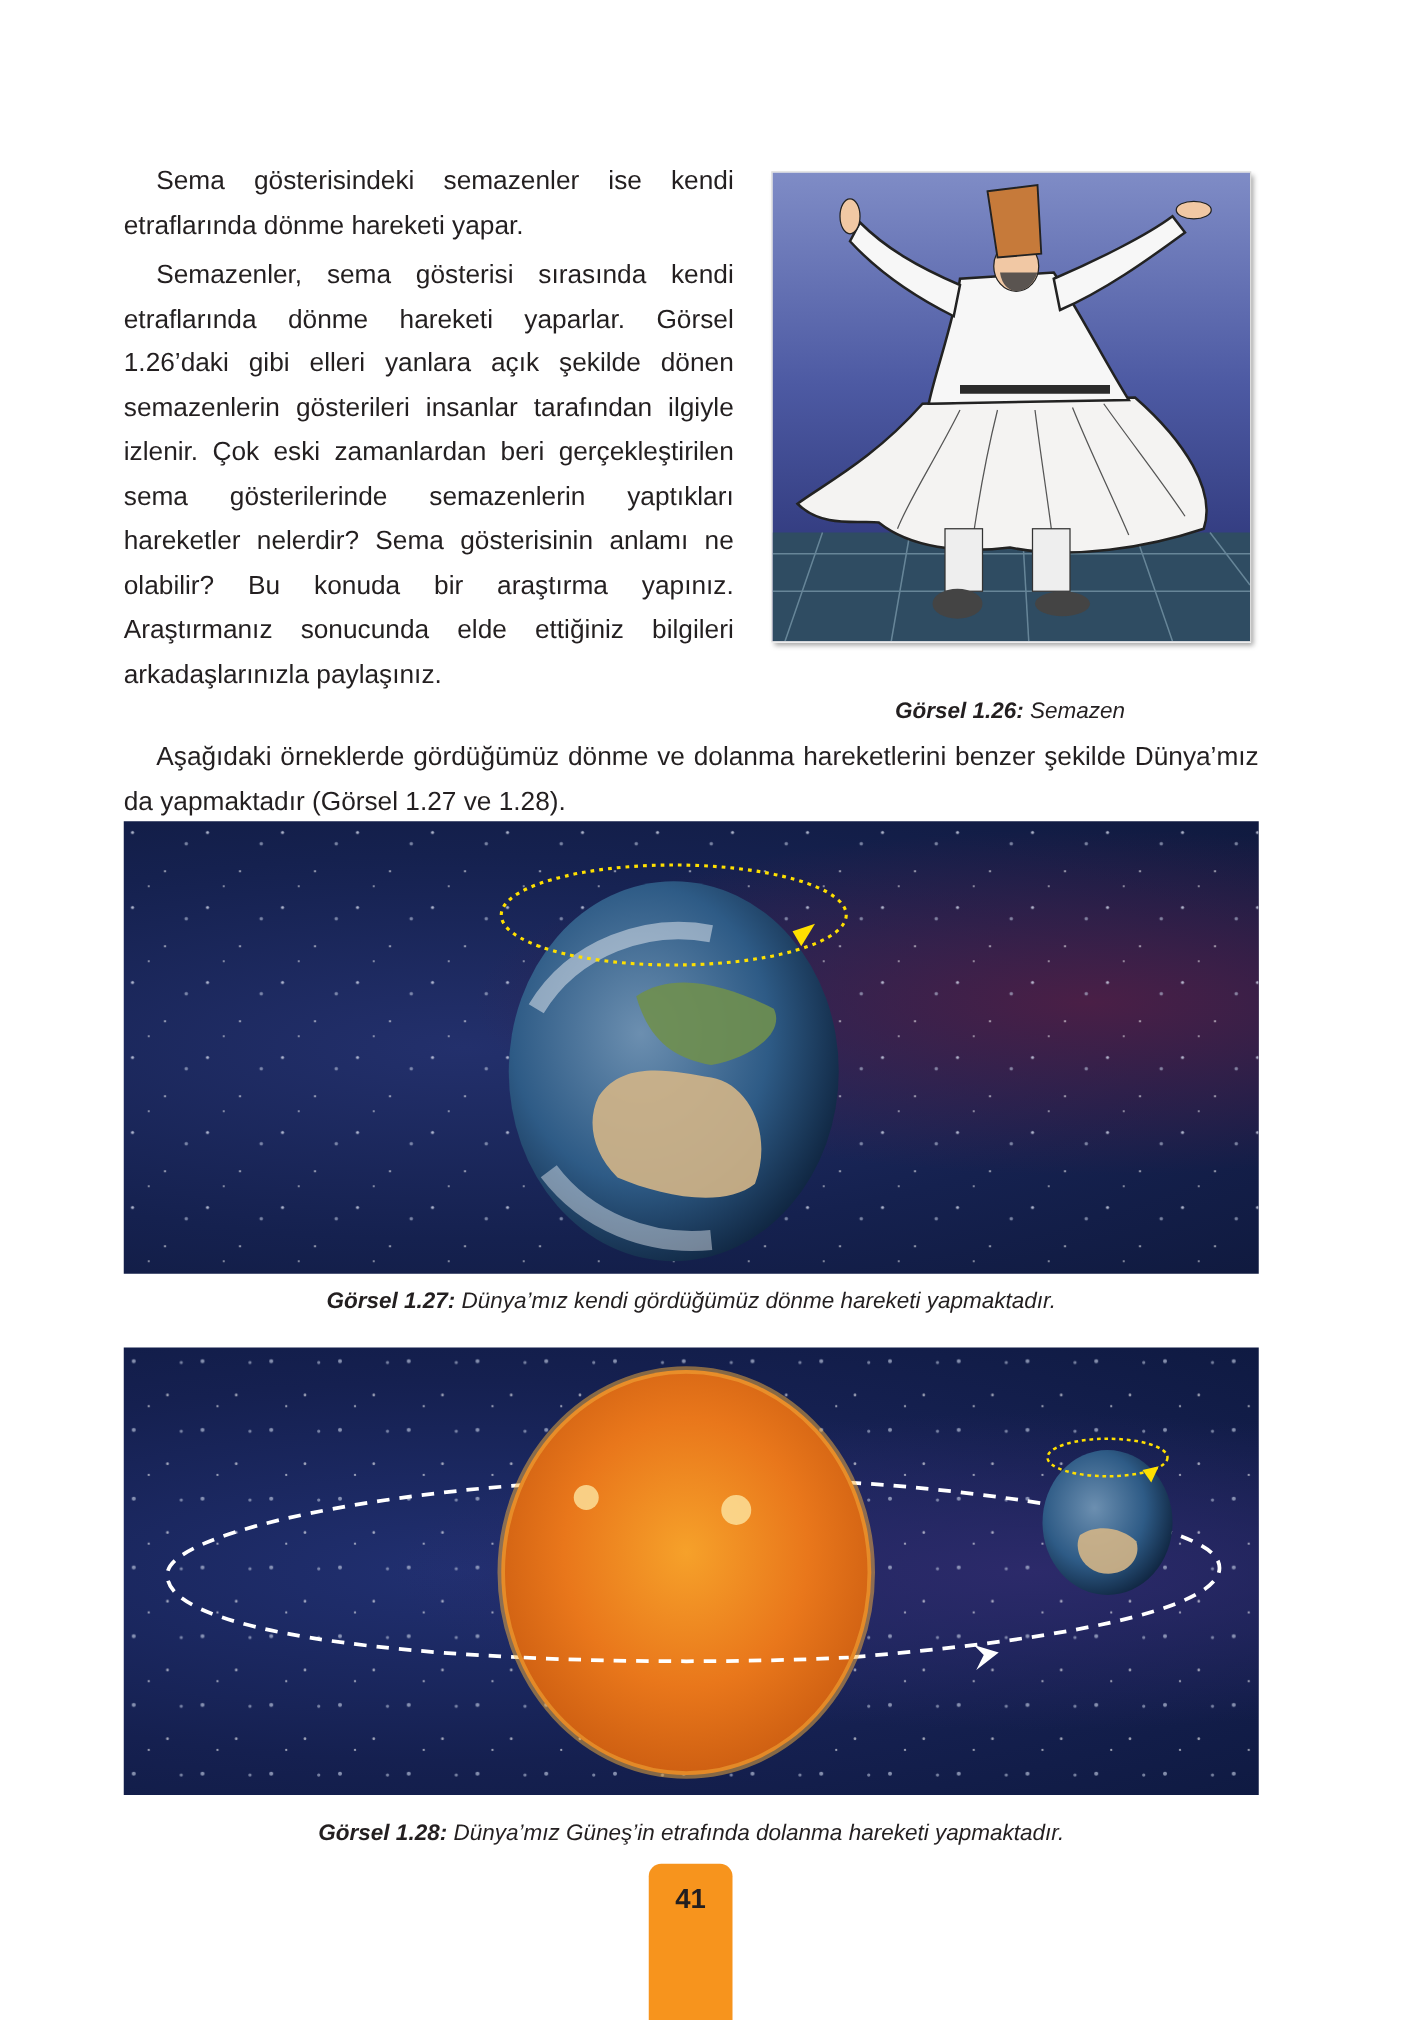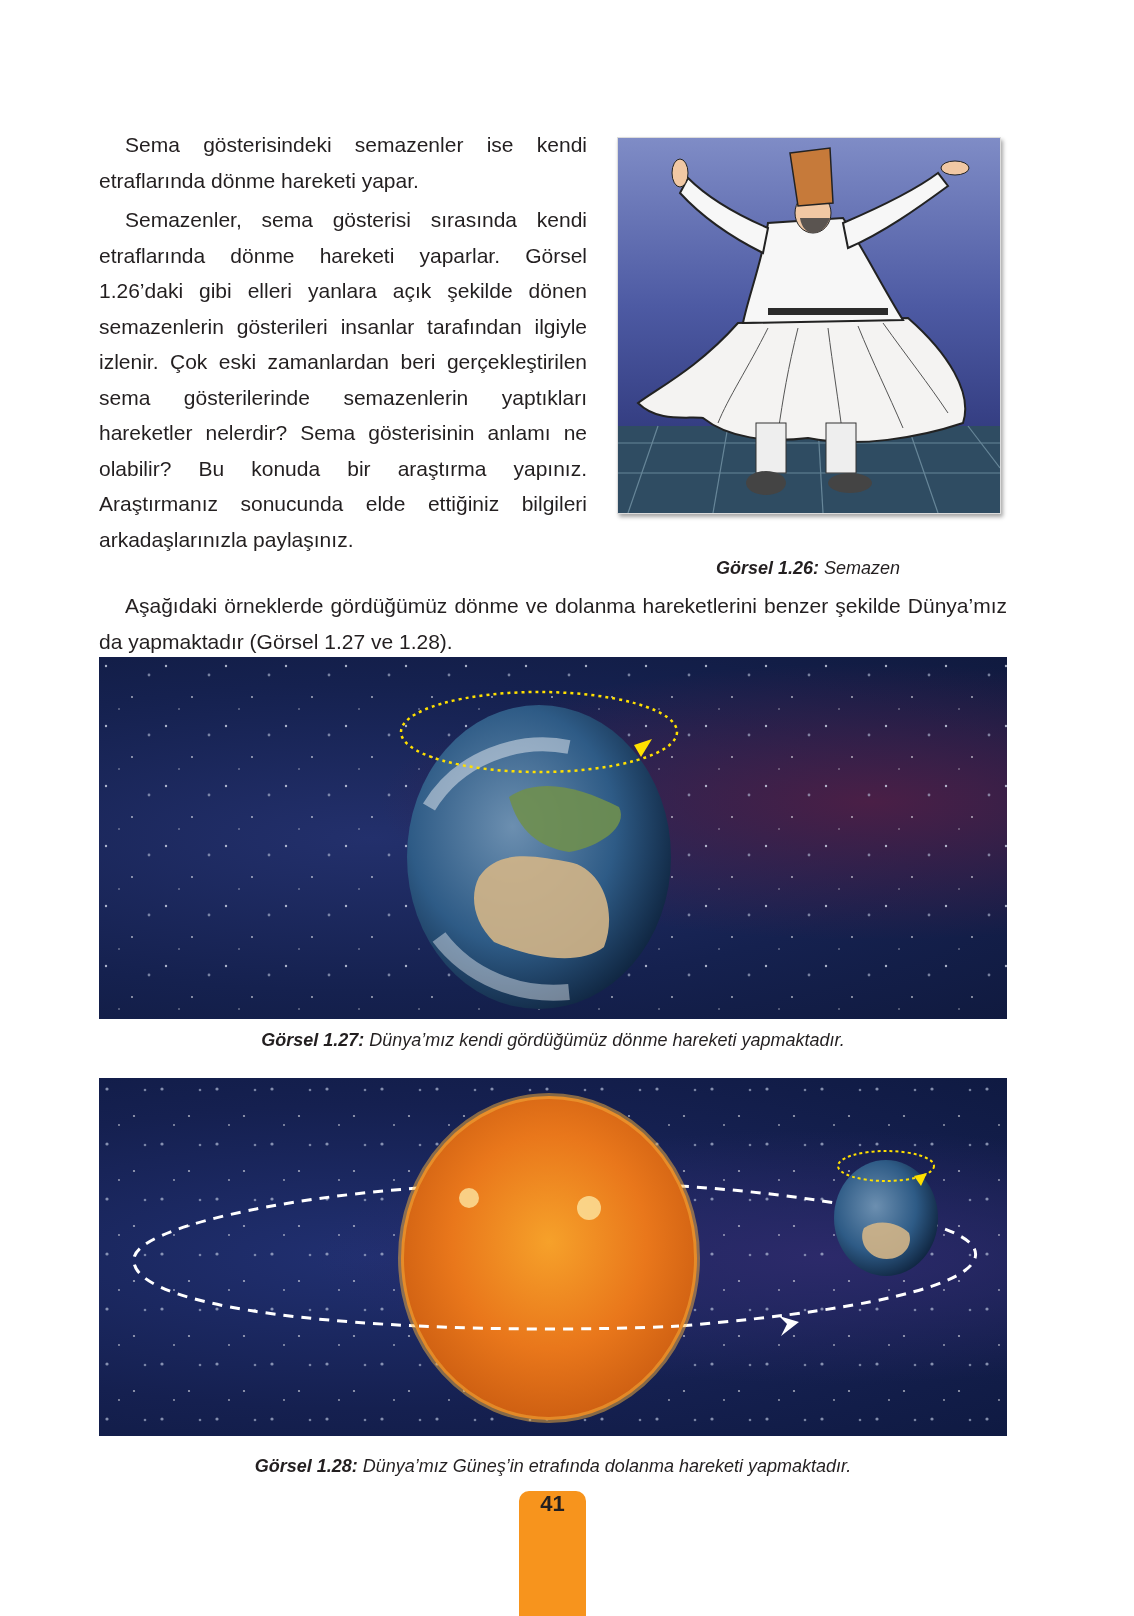--- a/index.html
+++ b/index.html
@@ -19,21 +19,21 @@
   #fig-earth { left:99px; top:657px; width:908px; height:362px;
                background: radial-gradient(ellipse at 85% 40%, #4a1f46 0%, rgba(74,31,70,0) 45%),
                            radial-gradient(ellipse at 30% 50%, #23306c 0%, #15214f 60%, #101a3f 100%); }
   #cap-127 { left:99px; top:1030px; width:908px; }
   #fig-orbit { left:99px; top:1078px; width:908px; height:358px;
                background: radial-gradient(ellipse at 80% 50%, #2c2a6a 0%, rgba(44,42,106,0) 50%),
                            radial-gradient(ellipse at 30% 50%, #213071 0%, #152050 60%, #0f1a42 100%); }
   #cap-128 { left:99px; top:1416px; width:908px;margin-top:40px; }
   #page-num { position:absolute; left:519px; top:1491px; width:67px; height:125px; background:#f7941d;
               border-radius:10px 10px 0 0; text-align:center; font-weight:bold; font-size:22px; color:#231f20;
-              box-sizing:border-box; }
+              padding-top:15px; box-sizing:border-box; }
   svg { display:block; }
 </style>
 </head>
 <body>
 
 <div id="p-left" class="para">
   <p class="indent">Sema gösterisindeki semazenler ise kendi etraflarında dönme hareketi yapar.</p>
   <p class="indent" style="margin-top:4px">Semazenler, sema gösterisi sırasında kendi etraflarında dönme hareketi yaparlar. Görsel 1.26’daki gibi elleri yanlara açık şekilde dönen semazenlerin gösterileri insanlar tarafından ilgiyle izlenir. Çok eski zamanlardan beri gerçekleştirilen sema gösterilerinde semazenlerin yaptıkları hareketler nelerdir? Sema gösterisinin anlamı ne olabilir? Bu konuda bir araştırma yapınız. Araştırmanız sonucunda elde ettiğiniz bilgileri arkadaşlarınızla paylaşınız.</p>
 </div>
 

